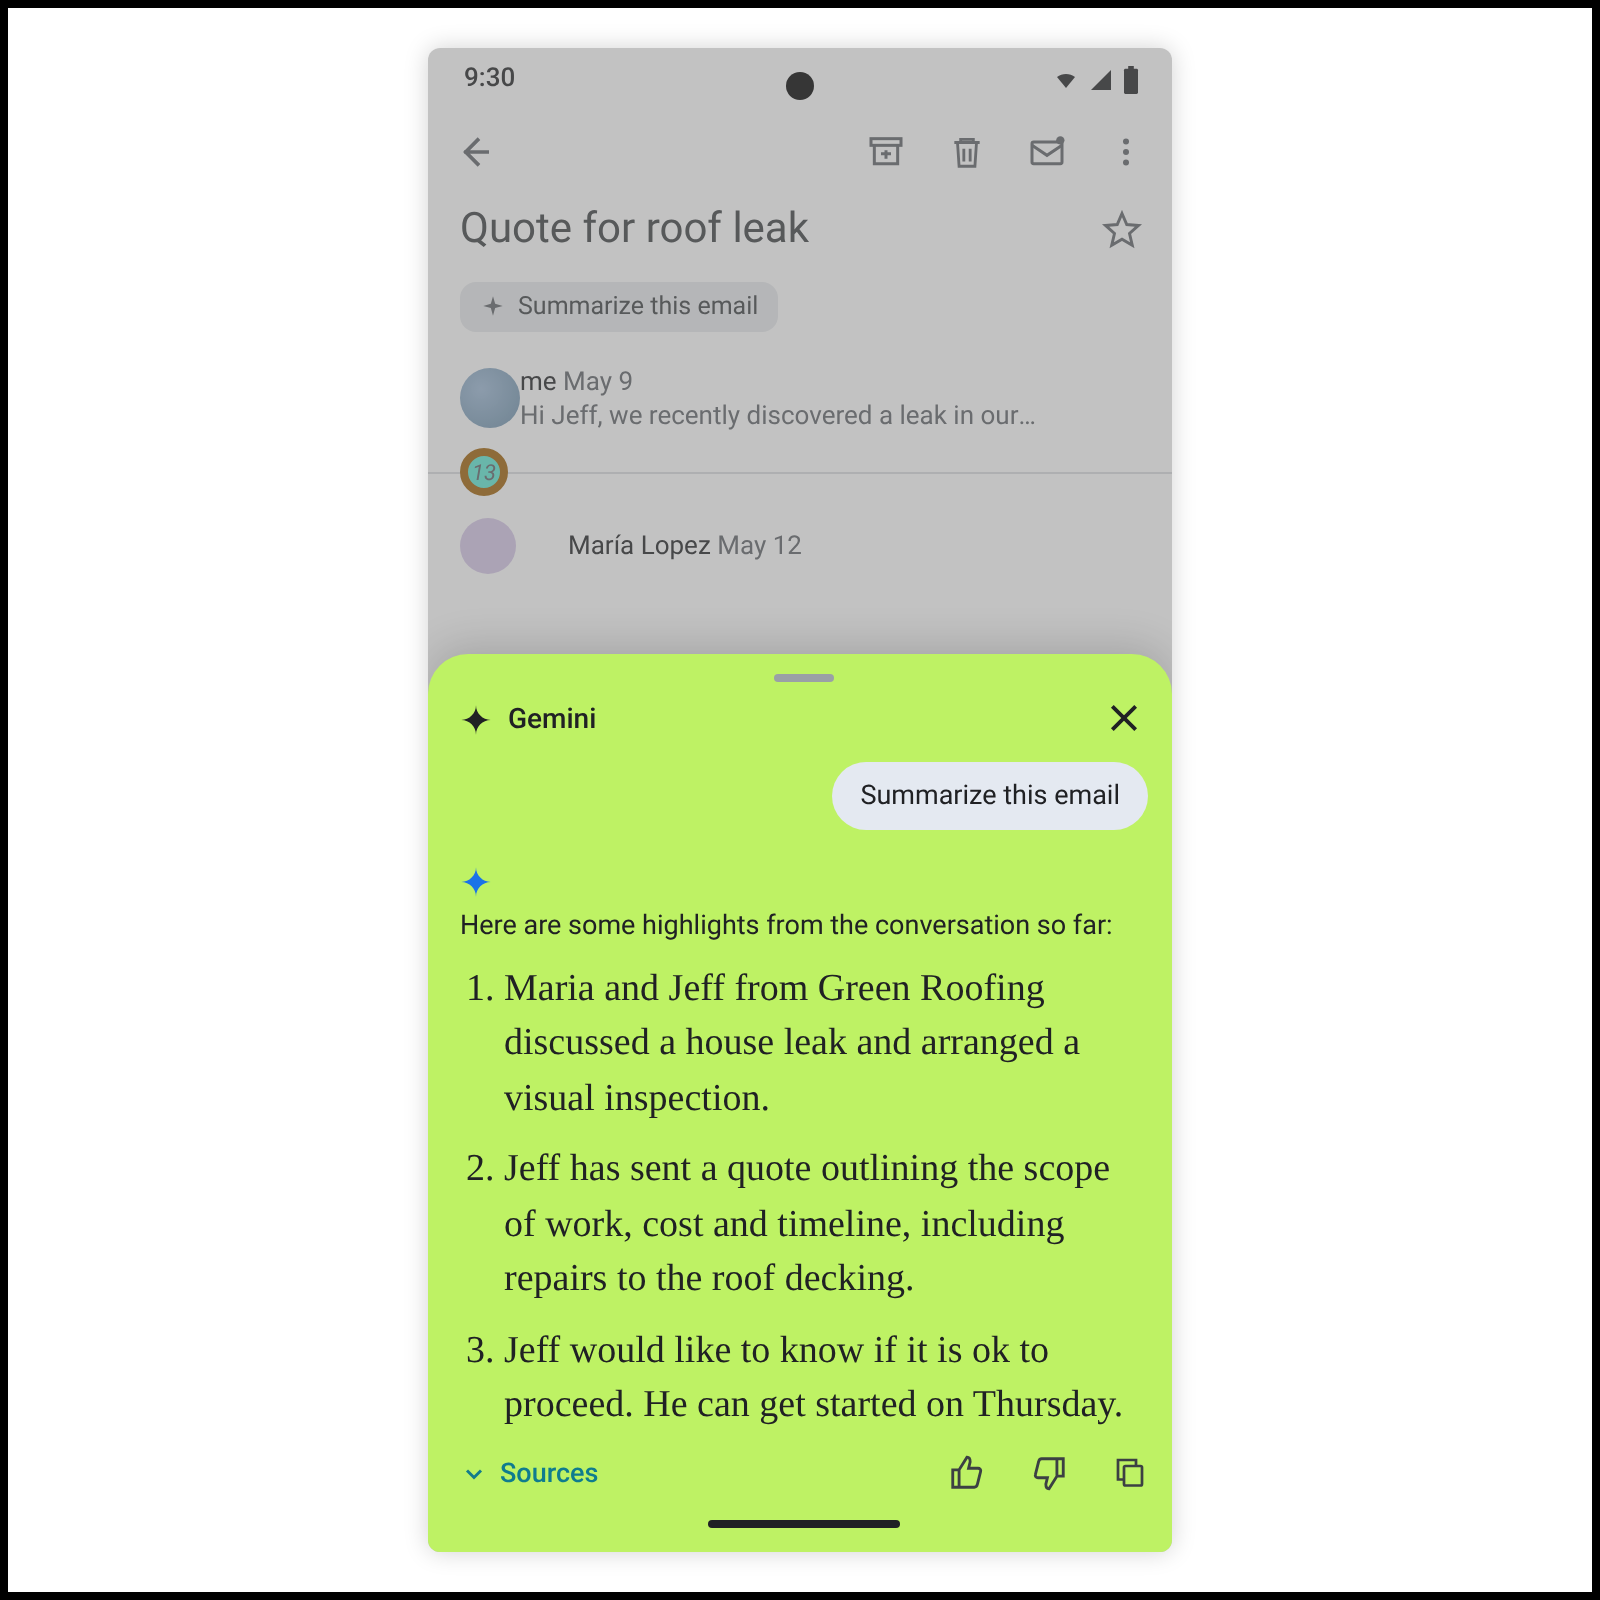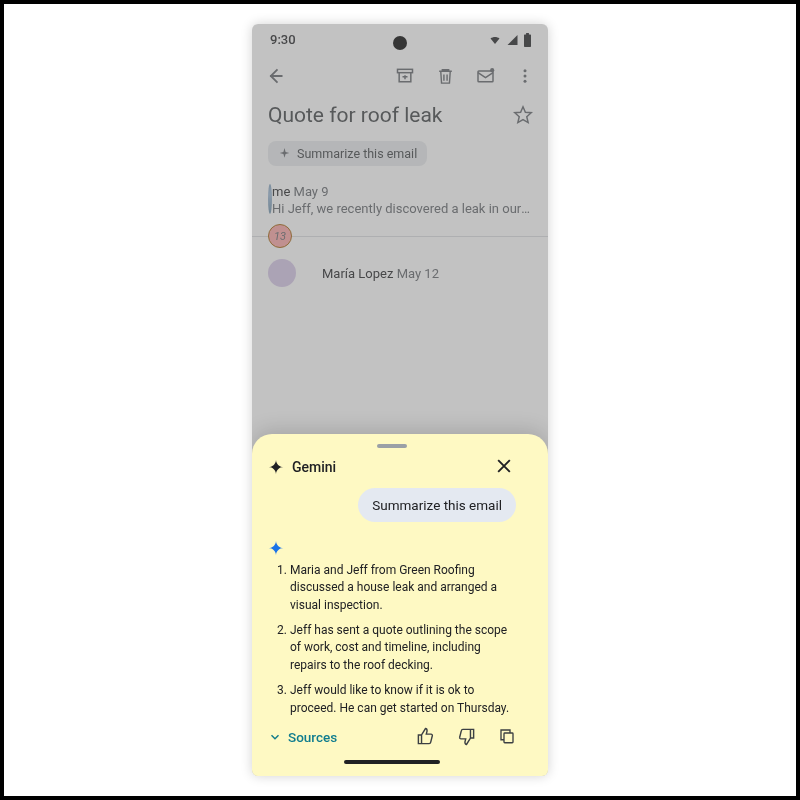--- a/index.html
+++ b/index.html
@@ -4,21 +4,21 @@
 <style>
   * { box-sizing: border-box; margin: 0; padding: 0; }
   body {
     width: 800px; height: 800px;
     background: #fff;
     font-family: Roboto, "Helvetica Neue", Arial, sans-serif;
     display: flex; align-items: center; justify-content: center;
     border: 4px solid #000;
   }
   .phone {
-    width: 296px; height: 752px;
+    width: 372px; height: 752px;
     background: #f1f1f1;
     border-radius: 6px;
     box-shadow: 0 0 12px rgba(0,0,0,0.18);
     position: relative;
     overflow: hidden;
   }
   .dim-layer {
     position: absolute; inset: 0;
     background: #fff;
   }
@@ -51,54 +51,54 @@
     margin: 6px 0 14px 16px;
   }
   .msg-block { padding: 4px 16px 10px 16px; display:flex; }
   .avatar-img { width:30px; height:30px; border-radius:50%; background:radial-gradient(circle at 35% 35%, #9db9d6, #6a8ea8); }
   .msg-meta { font-size:13px; color:#5f6368; }
   .msg-meta .name { color:#202124; }
   .msg-prev { font-size:13px; color:#5f6368; margin-top:2px; white-space:nowrap; overflow:hidden; text-overflow:ellipsis; max-width:260px; }
   .divider { height:1px; background:#dadce0; margin-top:10px; position:relative; }
   .divider-badge {
     position:absolute; left:16px; top:-12px;
-    width:24px; height:24px; border-radius:50%; border:1px solid #a16207;
-    background:#fca5a5; display:flex; align-items:center; justify-content:center;
+    width:24px; height:24px; border-radius:50%; border:4px solid #a16207;
+    background:#5eead4; display:flex; align-items:center; justify-content:center;
     font-size:11px; color:#5f6368;font-style:italic;
   }
   .msg2 { padding: 22px 16px 0 16px; display:flex; gap:26px; align-items:center; }
   .avatar2 { width:28px; height:28px; border-radius:50%; background:#d6c7e8; }
 
   
   .grey-overlay {
     position:absolute; inset:0; background:rgba(120,120,120,0.45);
   }
 
   
   .sheet {
     position:absolute; left:0; right:0; bottom:0;
-    background:#fef9c3;
+    background:#bef264;
     border-radius: 20px 20px 0 0;
-    padding: 10px 32px 12px 16px;
+    padding: 10px 12px 12px 16px;
     box-shadow: 0 -4px 20px rgba(0,0,0,0.15);
   }
   .grabber { width:30px; height:4px; background:#9aa0a6; border-radius:2px; margin: 0 auto 8px auto; }
   .sheet-header { display:flex; align-items:center; justify-content:space-between; margin-bottom:10px; }
   .sheet-title { display:flex; align-items:center; gap:8px; font-size:14px; font-weight:500; color:#202124; }
   .close-x { width:22px; height:22px; color:#202124; }
   .user-chip {
     float:right; background:#e4e9f1; color:#202124;
     font-size:13.5px; padding:9px 14px; border-radius:18px;
     margin-bottom:18px;
   }
   .clearfix::after { content:""; display:block; clear:both; }
   .spark-blue { color:#1a73e8; margin-bottom:6px; }
   .summary-intro { font-size:13.5px; color:#202124; margin-bottom:10px; }
   ol.summary-list { padding-left: 22px; }
-  ol.summary-list li { font-size:12px; color:#202124; line-height:1.45; margin-bottom:8px; }
+  ol.summary-list li { font-size:19px; color:#202124; line-height:1.45; margin-bottom:8px;font-family:Liberation Serif, serif; }
   .sheet-footer { display:flex; align-items:center; justify-content:space-between; margin-top:10px;gap:20px; }
   .sources { display:flex; align-items:center; gap:6px; color:#0b7285; font-size:13.5px; font-weight:500; color:#0b7a8f; }
   .sources { color:#137c8b; }
   .sources { color:#0f7c8e; }
   .feedback-icons { display:flex; gap:22px; color:#3c4043; }
   .prompt-box {
     margin-top:16px; background:#eef1f4; border-radius:26px;
     display:flex; align-items:center; justify-content:space-between;
     padding: 13px 18px;
   }
@@ -232,20 +232,21 @@
 
     <div class="clearfix">
       <div class="user-chip">Summarize this email</div>
     </div>
 
     <div class="spark-blue">
       <svg width="16" height="16" viewBox="0 0 24 24" fill="#1a73e8">
           <path d="M12 1c0 6 5 11 11 11-6 0-11 5-11 11 0-6-5-11-11-11 6 0 11-5 11-11z"></path>
         </svg>
     </div>
+    <div class="summary-intro">Here are some highlights from the conversation so far:</div>
     <ol class="summary-list">
       <li>Maria and Jeff from Green Roofing discussed a house leak and arranged a visual inspection.</li>
       <li>Jeff has sent a quote outlining the scope of work, cost and timeline, including repairs to the roof decking.</li>
       <li>Jeff would like to know if it is ok to proceed. He can get started on Thursday.</li>
     </ol>
 
     <div class="sheet-footer">
       <div class="sources">
         <span>
           <svg width="14" height="14" viewBox="0 0 24 24" fill="none" stroke="#137c8b" stroke-width="2.5">

